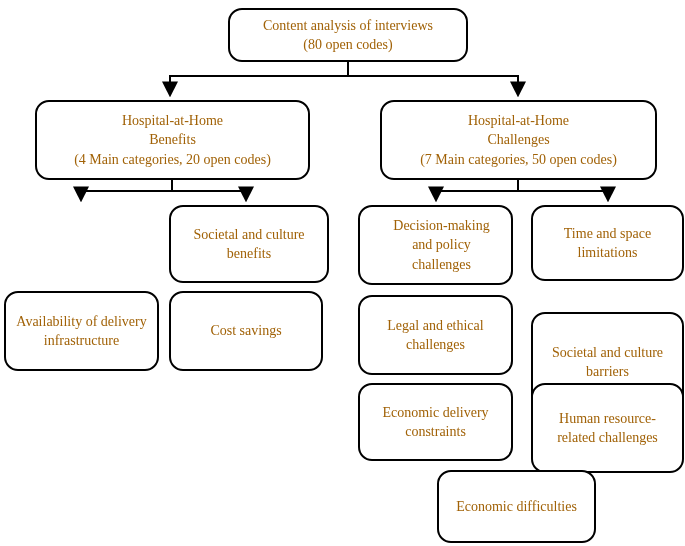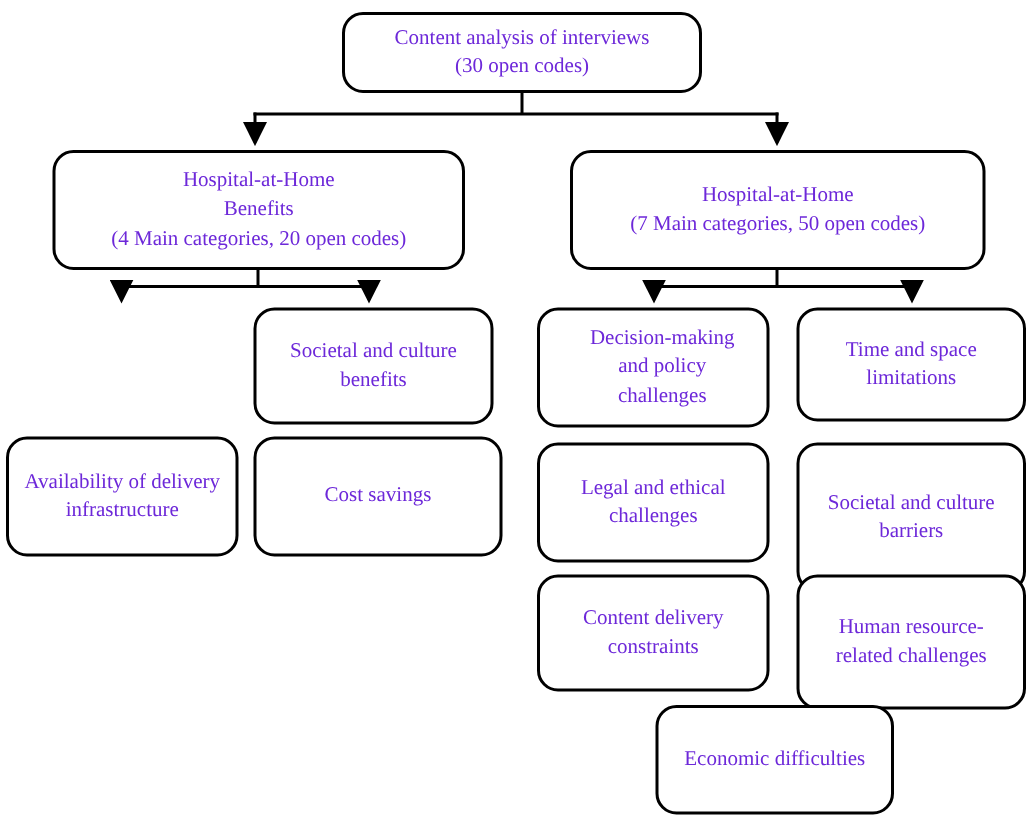--- a/index.html
+++ b/index.html
@@ -6,21 +6,21 @@
     margin: 0;
     padding: 0;
     background: #ffffff;
   }
   .canvas {
     position: relative;
     width: 685px;
     height: 546px;
     background: #ffffff;
     font-family: "Liberation Serif", "DejaVu Serif", serif;
-    color: #6d28d9;
+    color: #a16207;
     overflow: hidden;
   }
   .connectors {
     position: absolute;
     left: 0;
     top: 0;
     pointer-events: none;
   }
   .node {
     position: absolute;
@@ -63,65 +63,66 @@
     <line x1="246" y1="190" x2="246" y2="200" stroke="#000" stroke-width="2" marker-end="url(#arrow)"></line>
 
     <line x1="518" y1="180" x2="518" y2="192" stroke="#000" stroke-width="2"></line>
     <line x1="435" y1="191" x2="609" y2="191" stroke="#000" stroke-width="2"></line>
     <line x1="436" y1="190" x2="436" y2="200" stroke="#000" stroke-width="2" marker-end="url(#arrow)"></line>
     <line x1="608" y1="190" x2="608" y2="200" stroke="#000" stroke-width="2" marker-end="url(#arrow)"></line>
   </svg>
 
   <div class="node" style="left:228px; top:8px; width:240px; height:54px;">
     <div class="txt">Content analysis of interviews</div>
-    <div class="txt">(30 open codes)</div>
+    <div class="txt">(80 open codes)</div>
   </div>
 
   <div class="node" style="left:35px; top:100px; width:275px; height:80px;">
     <div class="txt">Hospital-at-Home</div>
     <div class="txt">Benefits</div>
     <div class="txt">(4 Main categories, 20 open codes)</div>
   </div>
 
   <div class="node" style="left:380px; top:100px; width:277px; height:80px;">
     <div class="txt">Hospital-at-Home</div>
+    <div class="txt">Challenges</div>
     <div class="txt">(7 Main categories, 50 open codes)</div>
   </div>
 
 
   <div class="node" style="left:169px; top:205px; width:160px; height:78px;">
     <div class="txt">Societal and culture benefits</div>
   </div>
 
   <div class="node" style="left:4px; top:291px; width:155px; height:80px;">
     <div class="txt">Availability of delivery infrastructure</div>
   </div>
 
-  <div class="node" style="left:169px; top:291px; width:166px; height:80px;justify-content:center;">
+  <div class="node" style="left:169px; top:291px; width:154px; height:80px;justify-content:center;">
     <div class="txt">Cost savings</div>
   </div>
 
   <div class="node" style="left:358px; top:205px; width:155px; height:80px;padding-left:12px;">
     <div class="txt">Decision-making and policy challenges</div>
   </div>
 
   <div class="node" style="left:531px; top:205px; width:153px; height:76px;">
     <div class="txt">Time and space limitations</div>
   </div>
 
   <div class="node" style="left:358px; top:295px; width:155px; height:80px;">
     <div class="txt">Legal and ethical challenges</div>
   </div>
 
-  <div class="node" style="left:531px; top:295px; width:153px; height:100px;">
+  <div class="node" style="left:531px; top:312px; width:153px; height:100px;">
     <div class="txt">Societal and culture barriers</div>
   </div>
 
   <div class="node" style="left:358px; top:383px; width:155px; height:78px;">
-    <div class="txt">Content delivery constraints</div>
+    <div class="txt">Economic delivery constraints</div>
   </div>
 
   <div class="node" style="left:531px; top:383px; width:153px; height:90px;">
     <div class="txt">Human resource-related challenges</div>
   </div>
 
   <div class="node" style="left:437px; top:470px; width:159px; height:73px;">
     <div class="txt">Economic difficulties</div>
   </div>
 

